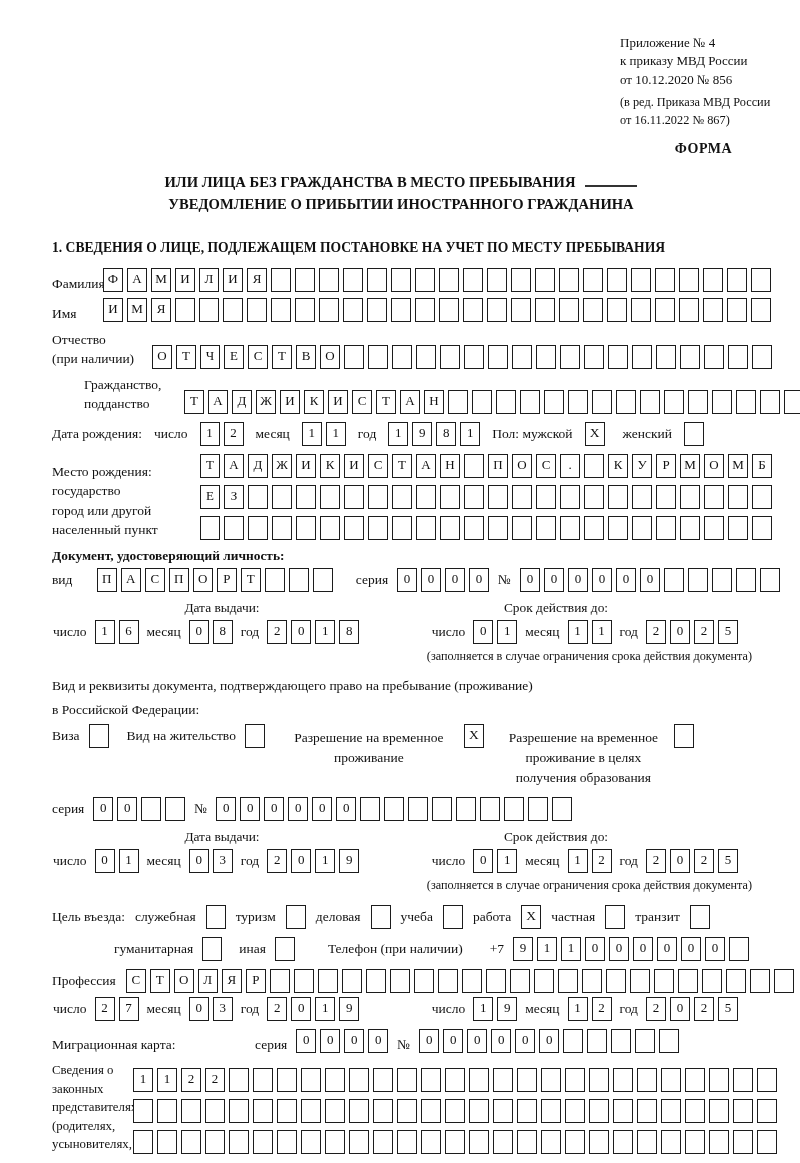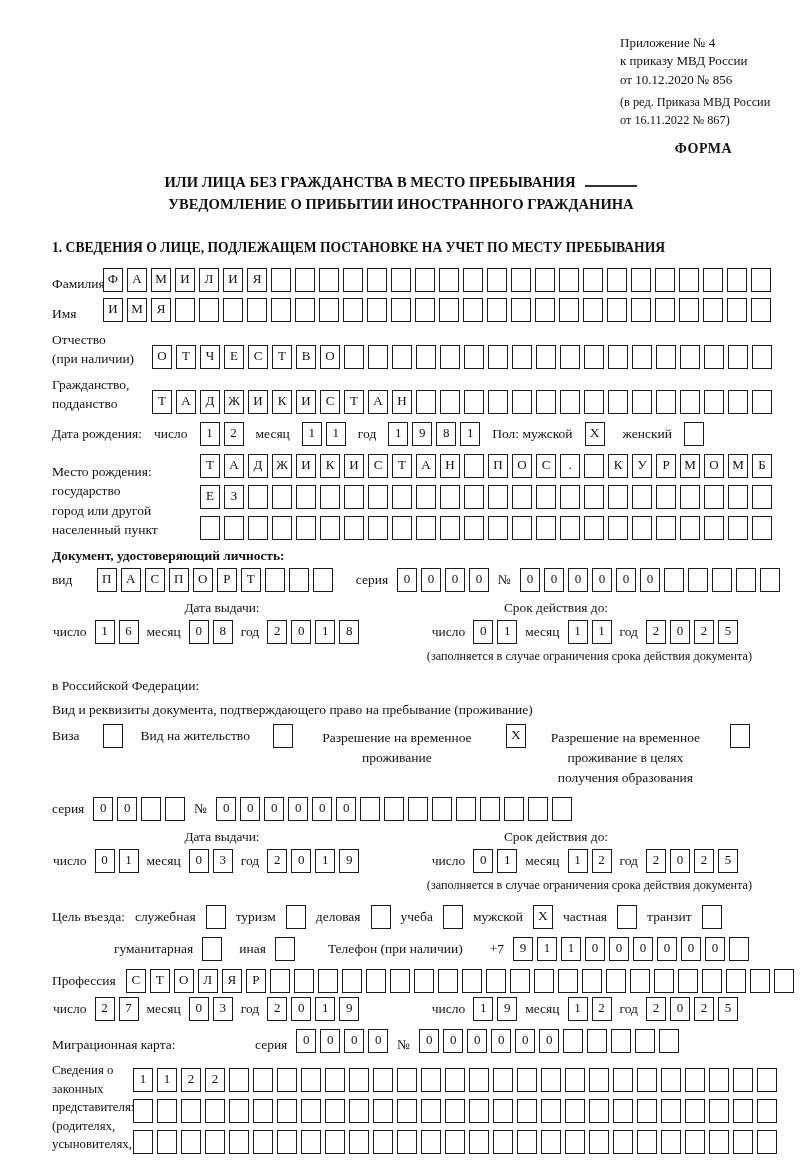--- a/index.html
+++ b/index.html
@@ -34,30 +34,30 @@
   .datehead .dh1{width:340px;text-align:center;}
   .datehead .dh2{flex:1;text-align:center;padding-right:60px;}
   .datepair{display:flex;align-items:center;margin-top:4px;}
   .dgroup{display:flex;align-items:center;gap:7px;}
   .dgroup .t{padding:0 1px;}
   .rgroup{margin-left:auto;margin-right:42px;}
   .note{font-size:12.2px;text-align:right;padding-right:28px;margin-top:5px;}
 
   
   .optrow{display:flex;align-items:flex-start;margin-top:8px;}
-  .optblock{display:flex;align-items:flex-start;gap:23px;}
+  .optblock{display:flex;align-items:flex-start;gap:9px;}
   .optlabel{padding-top:4px;}
   .ctr{text-align:center;line-height:1.45;}
   .w170{width:172px;} .w160{width:163px;}
 
   .purpose{display:flex;align-items:center;gap:10px;margin-top:12px;flex-wrap:nowrap;}
   .purpose .t{white-space:nowrap;}
   .indent{margin-left:62px;}
 
-  .mt2{margin-top:2px;} .mt4{margin-top:4px;} .mt8{margin-top:8px;} .mt10{margin-top:10px;} .mt12{margin-top:12px;}
+  .mt2{margin-top:2px;margin-left:32px;} .mt4{margin-top:4px;} .mt8{margin-top:8px;} .mt10{margin-top:10px;} .mt12{margin-top:12px;}
   .dochead{text-align:left;font-weight:bold;font-size:13.4px;margin-top:8px;margin-right:20px;}
   .para{margin-top:10px;line-height:1.8;}
   .vstack{display:flex;flex-direction:column;gap:7px;}
 </style>
 </head>
 <body>
 
 <div class="page">
 
   <div class="hdr">
@@ -409,22 +409,22 @@
           <span class="cell">2</span>
           <span class="cell">0</span>
           <span class="cell">2</span>
           <span class="cell">5</span>
         </span>
     </span>
   </div>
   <div class="note">(заполняется в случае ограничения срока действия документа)</div>
 
   <div class="para">
+    <div>Вид и реквизиты документа, подтверждающего право на пребывание (проживание)</div>
     <div>в Российской Федерации:</div>
-    <div>Вид и реквизиты документа, подтверждающего право на пребывание (проживание)</div>
   </div>
 
   <div class="optrow" style="gap:18px;margin-top:2px;">
     <span class="optblock">
       <span class="optlabel">Виза</span>
       <span class="checkbox"></span>
     </span>
     <span class="optblock">
       <span class="optlabel">Вид на жительство</span>
       <span class="checkbox"></span>
@@ -516,21 +516,21 @@
   <div class="purpose">
     <span class="t">Цель въезда:</span>
     <span class="t">служебная</span>
     <span class="checkbox"></span>
     <span class="t">туризм</span>
     <span class="checkbox"></span>
     <span class="t">деловая</span>
     <span class="checkbox"></span>
     <span class="t">учеба</span>
     <span class="checkbox"></span>
-    <span class="t">мужской</span>
+    <span class="t">работа</span>
     <span class="checkbox">X</span>
     <span class="t">частная</span>
     <span class="checkbox"></span>
     <span class="t">транзит</span>
     <span class="checkbox"></span>
   </div>
 
   <div class="purpose indent" style="margin-top:8px;gap:9px;">
     <span class="t">гуманитарная</span>
     <span class="checkbox"></span>

